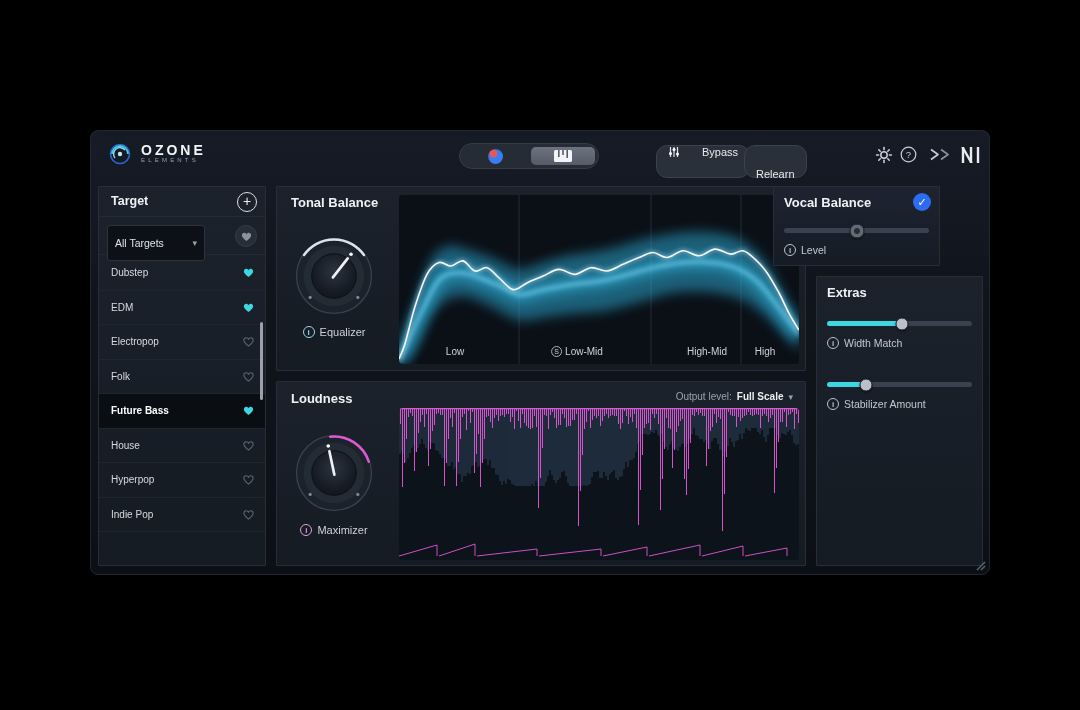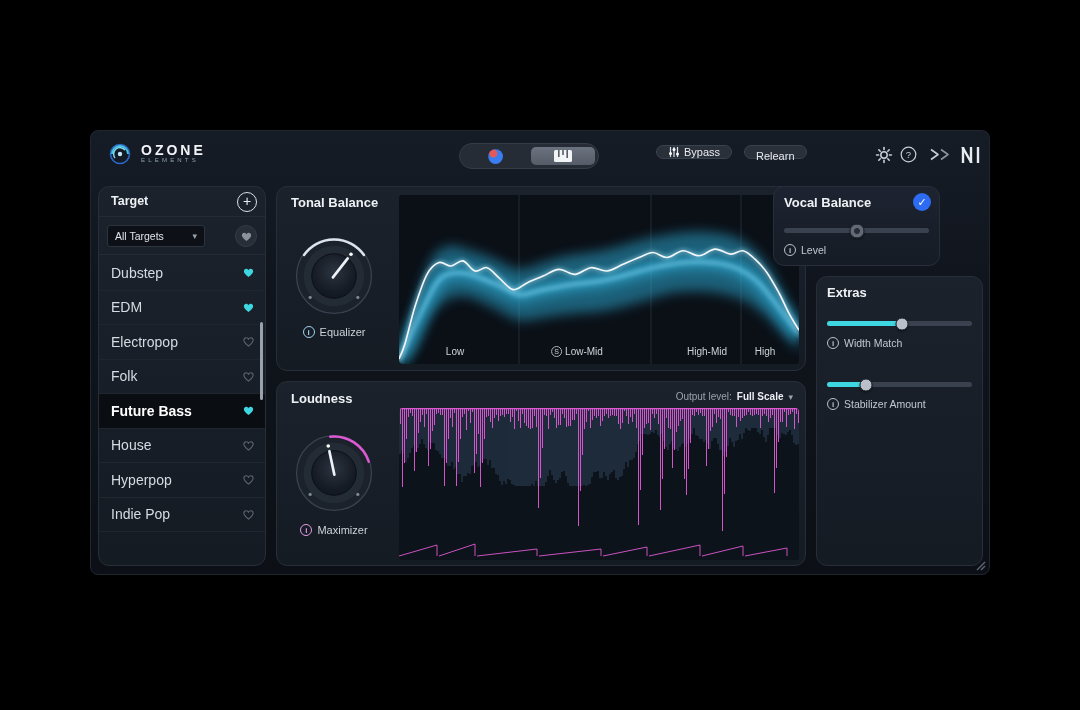--- a/index.html
+++ b/index.html
@@ -14,48 +14,48 @@
   .swirl{width:26px;height:26px;}
   .brand{color:#f2f5f8;font-size:14px;font-weight:700;letter-spacing:3px;line-height:13px;}
   .brand-sub{color:#8fa0ae;font-size:6px;letter-spacing:3.2px;line-height:7px;}
   .io-toggle{position:absolute;left:368px;top:12px;width:140px;height:26px;background:#262c36;border:1px solid #343c47;border-radius:13px;}
   .io-left{position:absolute;left:0;top:0;width:70px;height:100%;display:flex;align-items:center;justify-content:center;}
   .io-sphere{width:15px;height:15px;border-radius:50%;
     background:radial-gradient(circle at 36% 30%,#e2585b 0 27%,rgba(0,0,0,0) 30%),
                radial-gradient(circle at 58% 58%,#3a7df0 0 55%,#13307a 100%);}
   .io-right{position:absolute;right:3px;top:3px;width:64px;height:18px;border-radius:5px;
     background:linear-gradient(#6b7380,#555c67);display:flex;align-items:center;justify-content:center;}
-  .pill-btn{position:absolute;top:14px;height:14px;border-radius:11px;background:#2a303a;border:1px solid #3a424e;
-    display:flex;align-items:flex-start;gap:4px;padding:0 11px;color:#e7eaee;font-size:11px;}
+  .pill-btn{position:absolute;top:14px;height:33px;border-radius:11px;background:#2a303a;border:1px solid #3a424e;
+    display:flex;align-items:flex-start;gap:22px;padding:0 11px;color:#e7eaee;font-size:11px;}
   .pill-btn.bypass{left:565px;}
   .pill-btn.relearn{left:653px;flex-direction:column;}
   .top-ic{position:absolute;top:15px;}
   
-  .panel{position:absolute;background:linear-gradient(180deg,#1b222c,#151b23);border:1px solid #272e39;border-radius:11px;}
+  .panel{position:absolute;background:linear-gradient(180deg,#1b222c,#151b23);border:1px solid #272e39;border-radius:1px;}
   .panel-title{position:absolute;color:#eef1f4;font-size:13px;font-weight:700;}
   #target-panel{left:7px;top:55px;width:168px;height:380px;}
   #tonal-panel{left:185px;top:55px;width:530px;height:185px;}
   #loudness-panel{left:185px;top:250px;width:530px;height:185px;}
   #vocal-panel{left:682px;top:55px;width:167px;height:80px;
     background:linear-gradient(180deg,#1d2330,#161c25);}
   #extras-panel{left:725px;top:145px;width:167px;height:290px;}
   
   .target-header{position:absolute;left:0;top:0;right:0;height:30px;border-bottom:1px solid #242b34;}
   .target-header .panel-title{left:12px;top:7px;font-size:12.5px;}
   .plus-btn{position:absolute;right:8px;top:5px;width:20px;height:20px;border-radius:50%;border:1.5px solid #dbe0e6;
     color:#e9edf1;font-size:14px;line-height:17px;text-align:center;}
   .filter-row{position:absolute;left:0;top:30px;right:0;height:38px;border-bottom:1px solid #242b34;}
-  .dropdown{position:absolute;left:8px;top:8px;width:98px;height:22px;background:#0d1117;border:1px solid #2c333d;border-radius:3px;
+  .dropdown{position:absolute;left:8px;top:8px;width:98px;height:36px;background:#0d1117;border:1px solid #2c333d;border-radius:3px;
     display:flex;align-items:center;justify-content:space-between;padding:0 7px;color:#dfe3e8;font-size:10.5px;}
   .caret{color:#9aa3ad;font-size:9px;}
   .heart-filter{position:absolute;right:8px;top:8px;width:22px;height:22px;border-radius:50%;background:#272e38;border:1px solid #343c47;
     display:flex;align-items:center;justify-content:center;}
   #genre-list{position:absolute;left:0;top:69px;right:0;bottom:1px;overflow:hidden;}
   .genre-row{height:34.5px;display:flex;align-items:center;justify-content:space-between;
-    padding:0 10px 0 12px;border-bottom:1px solid #20262f;color:#d6dbe1;font-size:14px;}
+    padding:0 10px 0 12px;border-bottom:1px solid #20262f;color:#d6dbe1;font-size:10px;}
   .genre-row.selected{background:#0a0e13;color:#ffffff;font-weight:700;}
   .heart{width:13px;height:13px;flex:none;}
   .heart.fav path{fill:#3ed6e0;}
   .heart.not path{fill:none;stroke:#5d6672;stroke-width:1.3px;}
   .scrollbar{position:absolute;right:2px;top:135px;width:3px;height:78px;background:#99a1ab;border-radius:2px;}
   
   .display{position:absolute;background:#0b1017;border-radius:4px;overflow:hidden;}
   #tonal-display{left:122px;top:8px;width:400px;height:169px;}
   #loud-display{left:122px;top:26px;width:400px;height:152px;}
   .display svg{position:absolute;left:0;top:0;}

